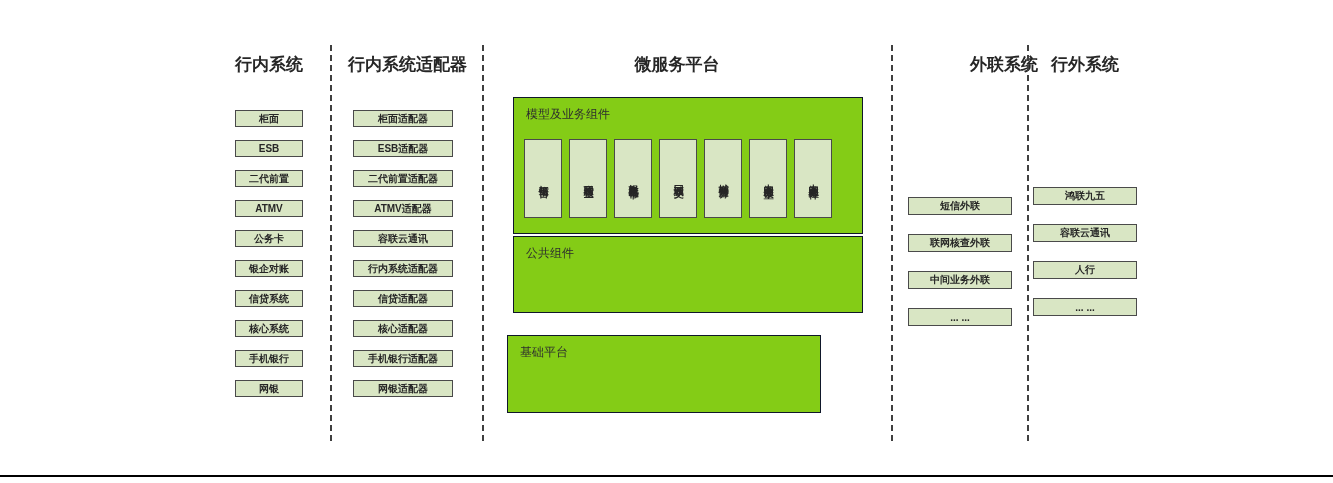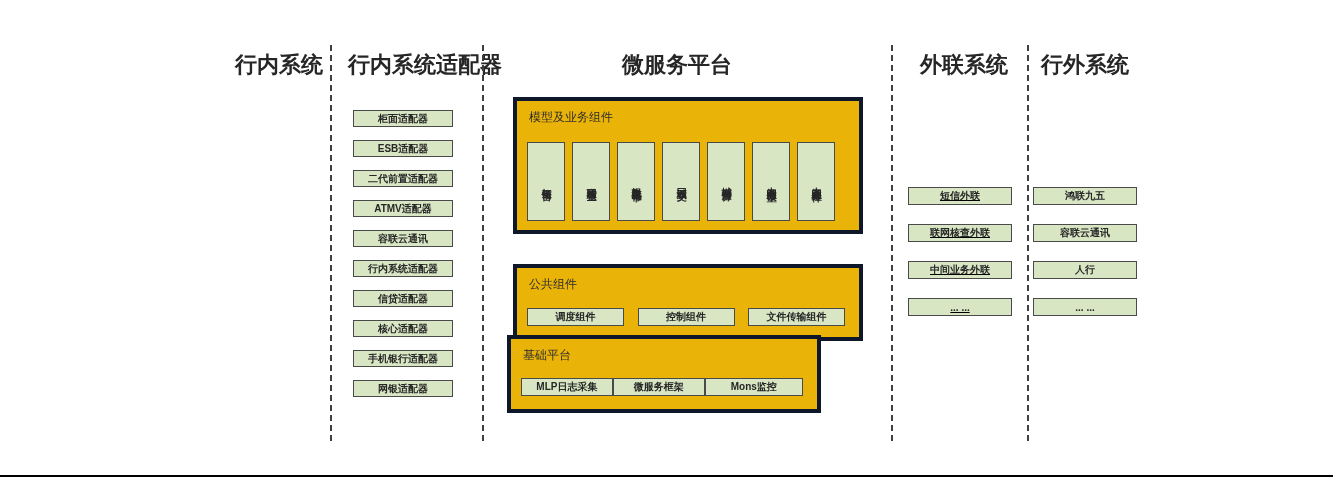--- a/index.html
+++ b/index.html
@@ -2,38 +2,38 @@
 <html><head>
 <meta charset="utf-8">
 <style>
   html,body { margin:0; padding:0; background:#ffffff; }
   .canvas {
     position:relative; width:1333px; height:483px; background:#ffffff;
     font-family:"Liberation Sans", sans-serif; overflow:hidden;
   }
   .col-header {
     position:absolute; top:54px; height:22px; line-height:22px;
-    font-size:22px; font-weight:bold; color:#262626; text-align:center; white-space:nowrap;
+    font-size:17px; font-weight:bold; color:#262626; text-align:center; white-space:nowrap;
   }
   .divider {
     position:absolute; top:45px; height:398px; width:2px;
     background:repeating-linear-gradient(to bottom, #3f3f3f 0 6px, transparent 6px 10px);
   }
   .vlist { position:absolute; display:flex; flex-direction:column; }
   .vlist.small-gap { gap:13px; }
   .vlist.big-gap { gap:19px; }
   .node {
     background:#d9e6c4; border:1px solid #4a4a4a; box-sizing:border-box;
     display:flex; align-items:center; justify-content:center;
     font-size:10px; font-weight:bold; color:#262626; white-space:nowrap;
   }
   .vlist .node { height:17px; }
   .vlist.big-gap .node { height:18px; }
   .group {
-    position:absolute; background:#eab308; border:4px solid #0f172a; box-sizing:border-box;
+    position:absolute; background:#84cc16; border:1px solid #0f172a; box-sizing:border-box;
   }
   .group-label {
     position:absolute; left:12px; top:8px; font-size:12px; color:#2e2e2e;
   }
   .vert-row { position:absolute; left:10px; top:41px; display:flex; gap:7px; }
   .vert-row .node {
     width:38px; height:79px;
     writing-mode:vertical-rl; text-orientation:upright; letter-spacing:1px;
     white-space:normal; line-height:1.05;
   }
@@ -45,28 +45,40 @@
   .bottom-rule { position:absolute; left:0; top:475px; width:1333px; height:2px; background:#000000; }
 </style>
 </head>
 <body>
 
 <div class="canvas">
 
   <div class="col-header" style="left:235px; width:68px;">行内系统</div>
   <div class="col-header" style="left:348px; width:110px;">行内系统适配器</div>
   <div class="col-header" style="left:502px; width:350px;">微服务平台</div>
-  <div class="col-header" style="left:912px; width:104px;">外联系统</div>
+  <div class="col-header" style="left:952px; width:104px;">外联系统</div>
   <div class="col-header" style="left:1033px; width:104px;">行外系统</div>
 
   <div class="divider" style="left:330px;"></div>
   <div class="divider" style="left:482px;"></div>
   <div class="divider" style="left:891px;"></div>
   <div class="divider" style="left:1027px;"></div>
 
+  <div class="vlist small-gap" style="left:235px; top:110px; width:68px;">
+    <div class="node">柜面</div>
+    <div class="node">ESB</div>
+    <div class="node">二代前置</div>
+    <div class="node">ATMV</div>
+    <div class="node">公务卡</div>
+    <div class="node">银企对账</div>
+    <div class="node">信贷系统</div>
+    <div class="node">核心系统</div>
+    <div class="node">手机银行</div>
+    <div class="node">网银</div>
+  </div>
 
   <div class="vlist small-gap" style="left:353px; top:110px; width:100px;text-align:center;">
     <div class="node">柜面适配器</div>
     <div class="node">ESB适配器</div>
     <div class="node">二代前置适配器</div>
     <div class="node">ATMV适配器</div>
     <div class="node">容联云通讯</div>
     <div class="node">行内系统适配器</div>
     <div class="node">信贷适配器</div>
     <div class="node">核心适配器</div>
@@ -80,39 +92,29 @@
       <div class="node">短信平台</div>
       <div class="node">联网核查</div>
       <div class="node">银联及银行卡</div>
       <div class="node">同城票交</div>
       <div class="node">城商行清算</div>
       <div class="node">中间业务模型</div>
       <div class="node">中间业务组件</div>
     </div>
   </div>
 
-  <div class="group" style="left:513px; top:264px; width:350px; height:77px;">
+  <div class="group" style="left:513px; top:236px; width:350px; height:77px;">
     <div class="group-label">公共组件</div>
-    <div class="flat-row" style="top:40px;">
-      <div class="node">调度组件</div>
-      <div class="node">控制组件</div>
-      <div class="node">文件传输组件</div>
-    </div>
   </div>
 
   <div class="group" style="left:507px; top:335px; width:314px; height:78px;">
     <div class="group-label">基础平台</div>
-    <div class="flat-row" style="top:39px;">
-      <div class="node">MLP日志采集</div>
-      <div class="node">微服务框架</div>
-      <div class="node wide">Mons监控</div>
-    </div>
   </div>
 
-  <div class="vlist big-gap" style="left:908px; top:187px; width:104px;text-decoration:underline;">
+  <div class="vlist big-gap" style="left:908px; top:197px; width:104px;">
     <div class="node">短信外联</div>
     <div class="node">联网核查外联</div>
     <div class="node">中间业务外联</div>
     <div class="node">... ...</div>
   </div>
 
   <div class="vlist big-gap" style="left:1033px; top:187px; width:104px;">
     <div class="node">鸿联九五</div>
     <div class="node">容联云通讯</div>
     <div class="node">人行</div>

